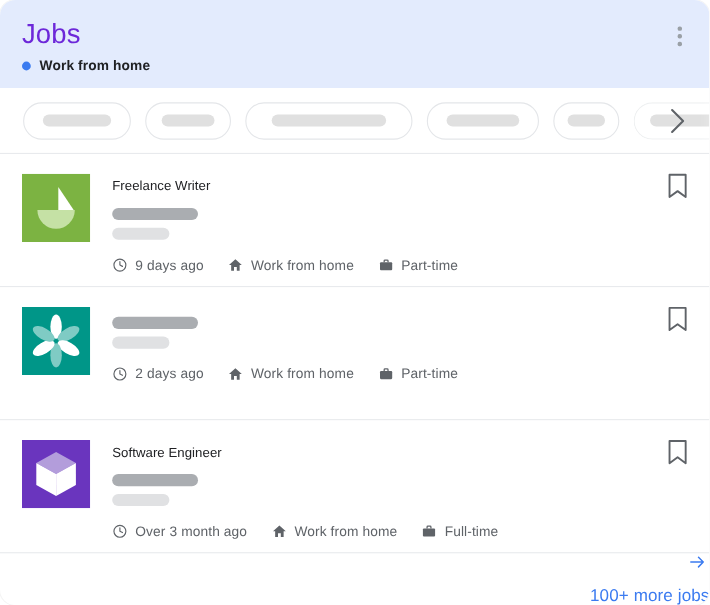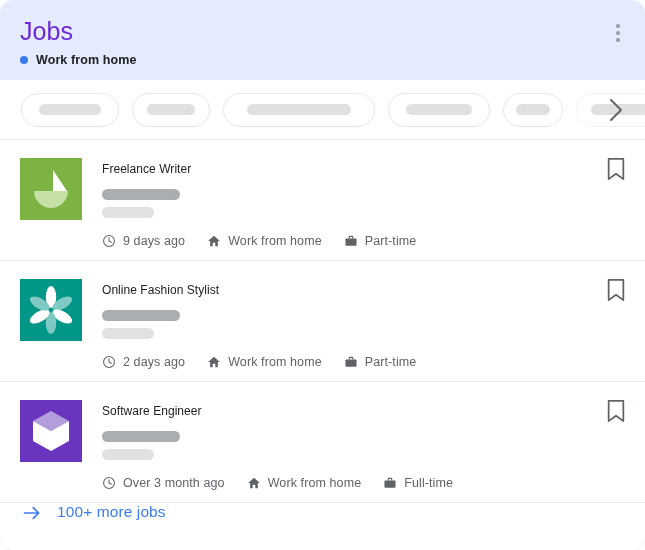--- a/index.html
+++ b/index.html
@@ -177,24 +177,25 @@
     position: absolute;
     top: 17px; right: 18px;
     width: 22px; height: 24px;
     cursor: pointer;
   }
 
   
   .footer {
     height: 48px;
     display: flex;
-    align-items: flex-start;
+    align-items: flex-end;
     padding-left: 21px;
     gap: 14px;
     cursor: pointer;
+    flex-direction: column;
   }
   .footer-label {
     font-size: 15.5px;
     color: #3b7bf0;
     font-weight: 500;
     letter-spacing: 0.1px;
   }
 </style>
 </head>
 <body>
@@ -284,21 +285,20 @@
       <g transform="translate(31,31)">
         <ellipse cx="0" cy="-13" rx="5.2" ry="11" fill="#ffffff"></ellipse>
         <ellipse cx="0" cy="-13" rx="5.2" ry="11" fill="#7fcbc4" transform="rotate(60)"></ellipse>
         <ellipse cx="0" cy="-13" rx="5.2" ry="11" fill="#ffffff" transform="rotate(120)"></ellipse>
         <ellipse cx="0" cy="-13" rx="5.2" ry="11" fill="#7fcbc4" transform="rotate(180)"></ellipse>
         <ellipse cx="0" cy="-13" rx="5.2" ry="11" fill="#ffffff" transform="rotate(240)"></ellipse>
         <ellipse cx="0" cy="-13" rx="5.2" ry="11" fill="#7fcbc4" transform="rotate(300)"></ellipse>
       </g>
     </svg>
     <div class="job-body">
-      <div class="job-title">Online Fashion Stylist</div>
       <div class="sk-line one"></div>
       <div class="sk-line two"></div>
       <div class="meta-row">
         <div class="meta-item">
           <svg class="meta-icon" viewBox="0 0 24 24">
             <circle cx="12" cy="12" r="9.3" fill="none" stroke="#5f6368" stroke-width="1.8"></circle>
             <path d="M12 6.6 L12 12 L16 14" fill="none" stroke="#5f6368" stroke-width="1.8" stroke-linecap="round" stroke-linejoin="round"></path>
           </svg>
           <span class="meta-label">2 days ago</span>
         </div>

